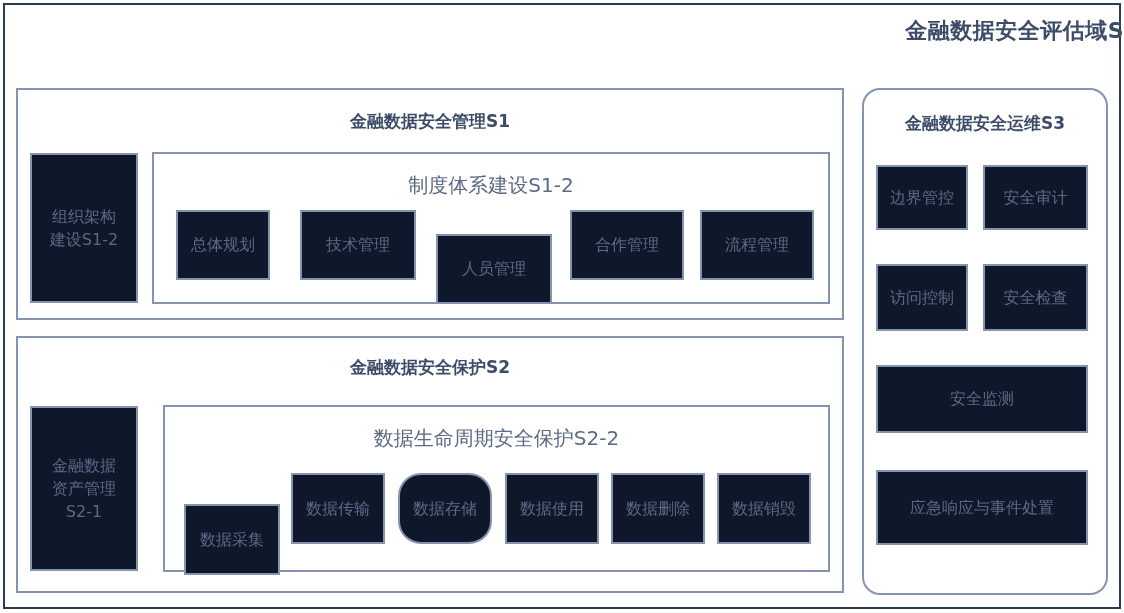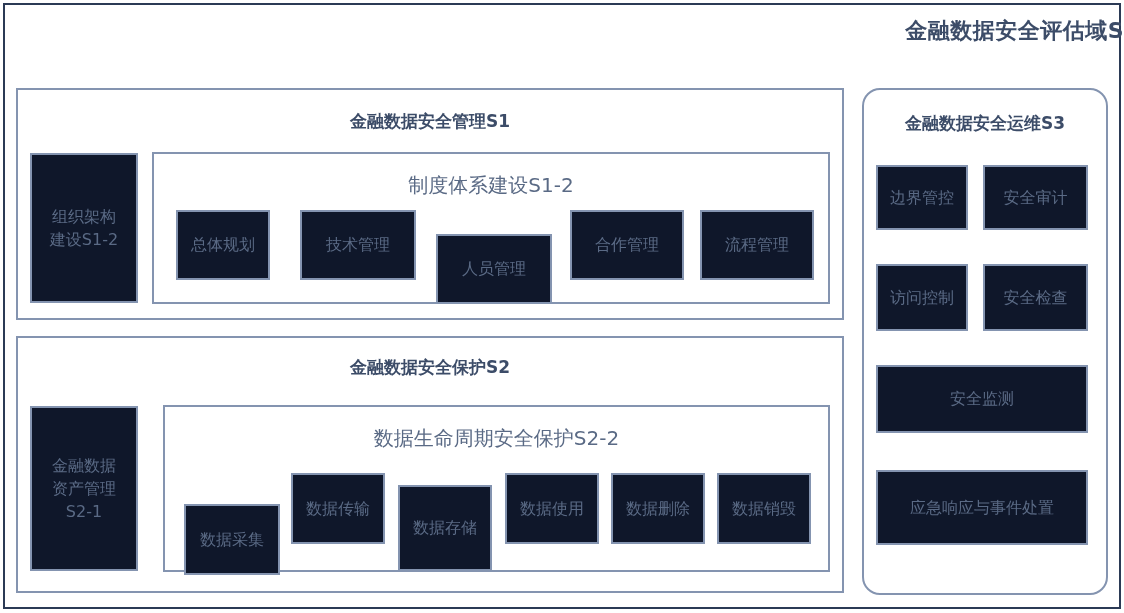--- a/index.html
+++ b/index.html
@@ -149,21 +149,21 @@
   <div class="leaf multi" id="box-s2-1">金融数据
 资产管理
 S2-1</div>
 
   <div class="subpanel" id="subpanel-s2-2">
     <div class="subpanel-title">数据生命周期安全保护S2-2</div>
   </div>
 
   <div class="leaf" style="left:184px; top:473px; width:96px; height:71px;margin-top:31px;">数据采集</div>
   <div class="leaf" style="left:291px; top:473px; width:94px; height:71px;">数据传输</div>
-  <div class="leaf" style="left:398px; top:485px; width:94px; height:86px;">数据存储</div>
+  <div class="leaf" style="left:398px; top:473px; width:94px; height:71px;border-radius:23px;">数据存储</div>
   <div class="leaf" style="left:505px; top:473px; width:94px; height:71px;">数据使用</div>
   <div class="leaf" style="left:611px; top:473px; width:94px; height:71px;">数据删除</div>
   <div class="leaf" style="left:717px; top:473px; width:94px; height:71px;">数据销毁</div>
 
   <div class="panel" id="panel-s3">
     <div class="panel-title">金融数据安全运维S3</div>
   </div>
 
   <div class="leaf s3-leaf" style="left:876px; top:165px; width:92px; height:65px;">边界管控</div>
   <div class="leaf s3-leaf" style="left:983px; top:165px; width:105px; height:65px;">安全审计</div>

